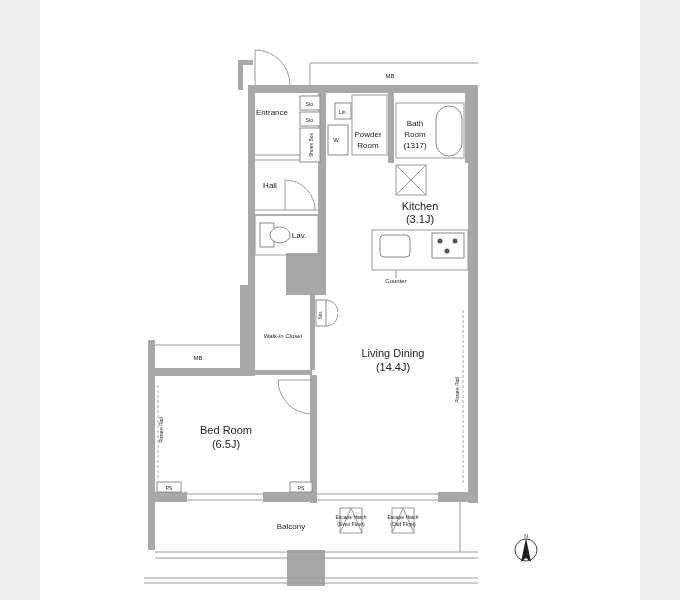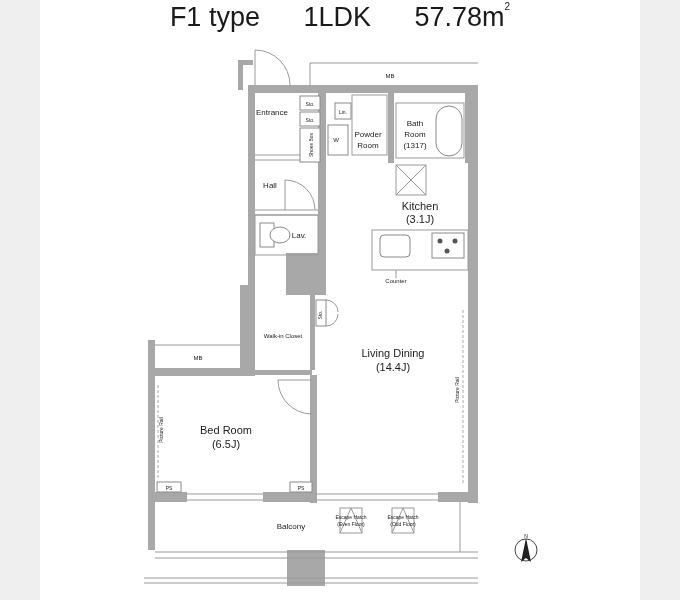--- a/index.html
+++ b/index.html
@@ -13,25 +13,20 @@
   svg.plan { position:absolute; left:0; top:0; }
   svg text { font-family:"Liberation Sans", "DejaVu Sans", sans-serif; fill:#222; }
   .wall { fill:#a8a8a8; }
   .thin { stroke:#9a9a9a; stroke-width:1; fill:none; }
   .fix { stroke:#8a8a8a; stroke-width:1; fill:#fff; }
 </style>
 </head>
 <body>
 
 <div class="panel">
-  <div class="title">
-    <span>F1 type</span>
-    <span>1LDK</span>
-    <span><span style="margin:0">57.78m</span><sup>2</sup></span>
-  </div>
 
   <svg class="plan" width="600" height="600" viewBox="40 0 600 600">
 
     <g>
 
       <rect class="wall" x="250" y="85" width="228" height="8"></rect>
 
       <rect class="wall" x="468" y="85" width="10" height="418"></rect>
 
       <rect class="wall" x="248" y="85" width="7" height="290"></rect>

